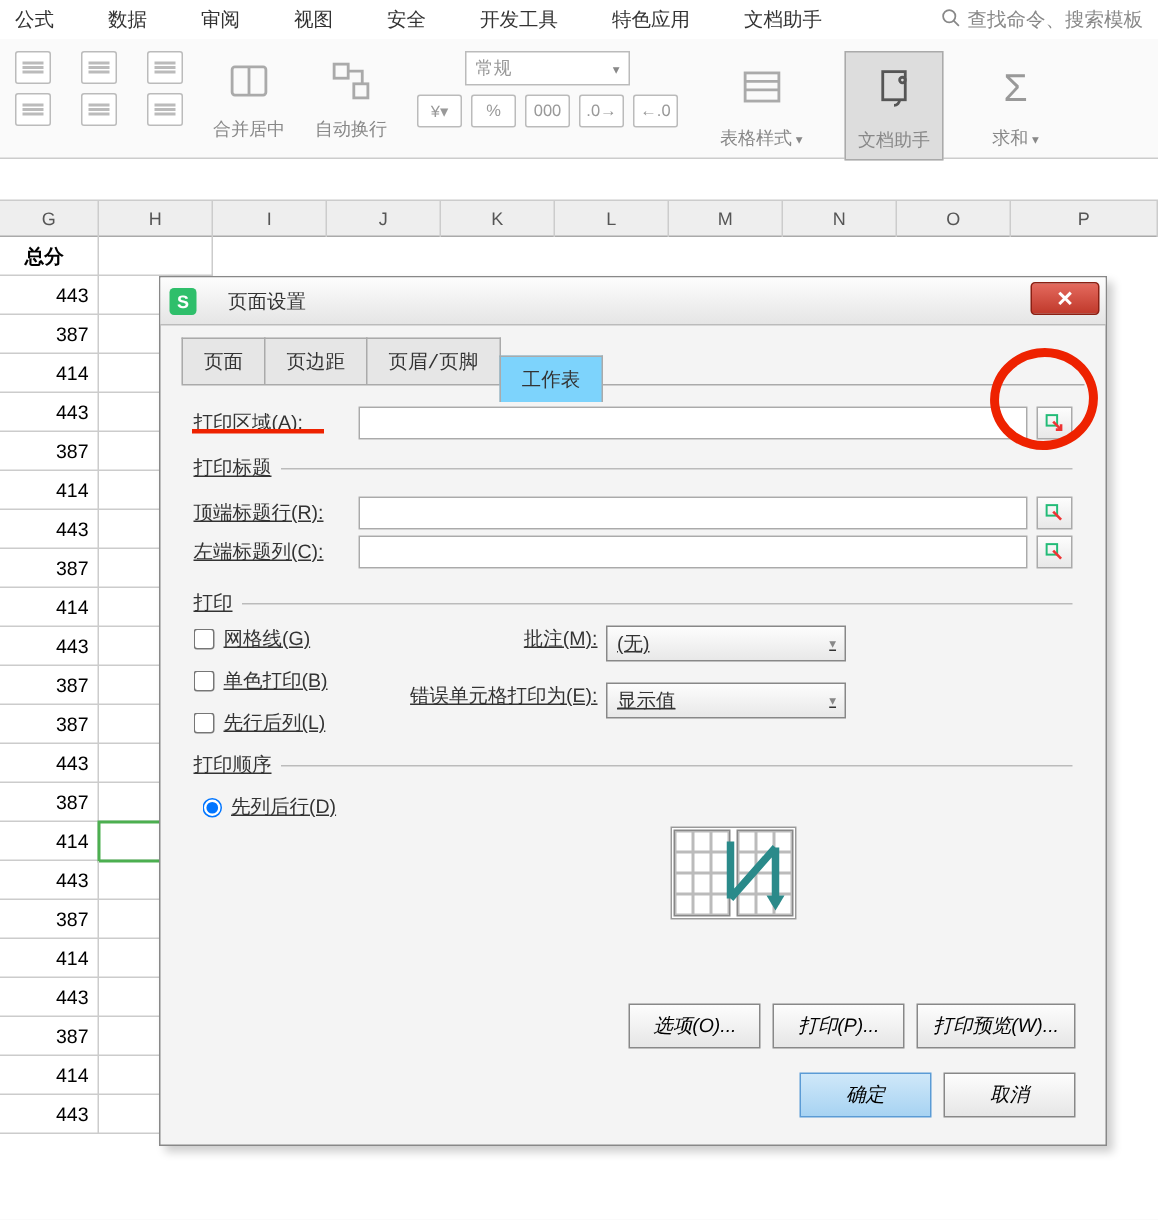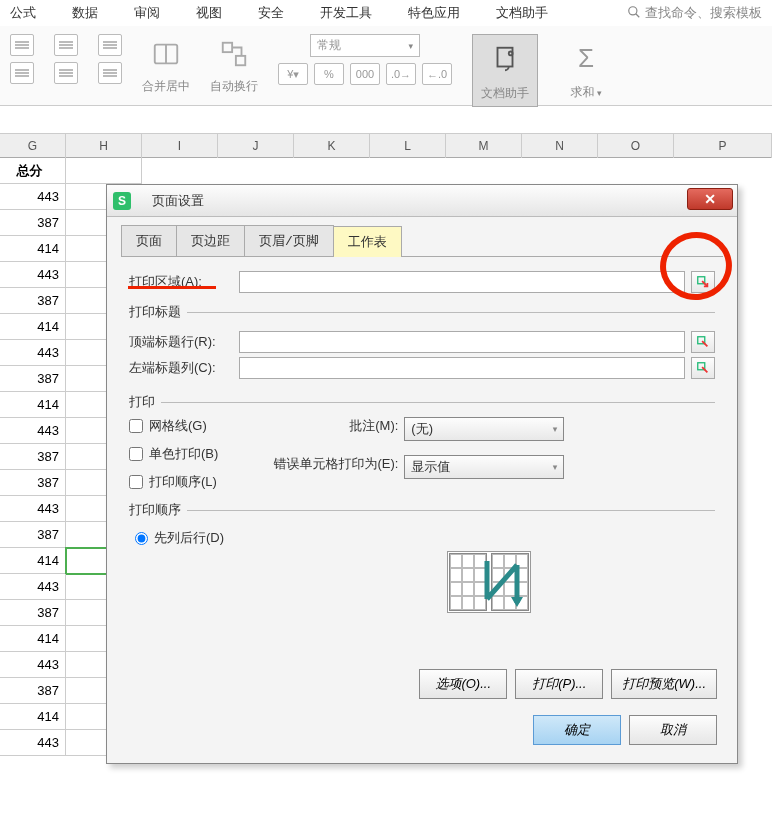--- a/index.html
+++ b/index.html
@@ -51,28 +51,28 @@
   .sel{outline:2px solid #4caf50;outline-offset:-1px;background:#fff;}
 
   
   .dialog{position:absolute;left:106px;top:184px;width:632px;height:580px;background:#f4f4f4;border:1px solid #888;box-shadow:4px 4px 6px rgba(0,0,0,.2);}
   .titlebar{height:32px;background:linear-gradient(#fdfdfd,#e5e5e5);border-bottom:1px solid #bbb;display:flex;align-items:center;padding:0 6px;position:relative;}
   .titlebar .logo{width:18px;height:18px;background:#2fbf6b;border-radius:3px;display:flex;align-items:center;justify-content:center;color:#fff;font-size:12px;font-weight:bold;}
   .titlebar .ttl{margin-left:21px;font-size:13px;color:#333;}
   .closebtn{position:absolute;right:4px;top:3px;width:46px;height:22px;background:linear-gradient(#e46a5e,#c0392b);border-radius:3px;color:#fff;display:flex;align-items:center;justify-content:center;font-weight:bold;font-size:14px;border:1px solid #8b1f12;}
   .tabs{display:flex;margin:8px 14px 0 14px;border-bottom:1px solid #aaa;}
   .tab{padding:6px 14px;font-size:13px;background:#e6e6e6;border:1px solid #aaa;border-bottom:none;margin-right:-1px;color:#333;font-family:Liberation Mono, monospace;}
-  .tab.active{background:#fef9c3;position:relative;top:1px;}
+  .tab.active{background:#7dd3fc;position:relative;top:12px;}
   .body{padding:10px 22px 10px 22px;font-size:13px;color:#333;}
   .fieldrow{display:flex;align-items:center;margin:4px 0;}
   .fieldrow label{width:110px;}
   .fieldrow .txt{flex:1;height:22px;border:1px solid #aaa;background:#fff;}
   .rangebtn{width:24px;height:22px;border:1px solid #aaa;background:linear-gradient(#fdfdfd,#e8e8e8);margin-left:6px;display:flex;align-items:center;justify-content:center;}
   .rangebtn svg{width:14px;height:14px;}
-  fieldset{border:1px solid #bbb;border-left:none;border-right:none;border-bottom:none;padding:6px 0 0 0;margin-top:10px;}
+  fieldset{border:1px solid #bbb;border-left:none;border-right:none;border-bottom:none;padding:6px 0 0 0;margin-top:10px;text-decoration:underline;}
   legend{font-size:13px;padding-right:6px;color:#333;}
   .checks{display:flex;gap:40px;}
   .checkscol{display:flex;flex-direction:column;gap:10px;}
   .chk{display:flex;align-items:center;gap:6px;}
   .chk input{width:14px;height:14px;}
   .rtcol{display:flex;flex-direction:column;gap:14px;}
   .rtrow{display:flex;align-items:flex-start;gap:6px;}
   .rtrow label{width:140px;text-align:right;}
   .dd{width:160px;height:24px;border:1px solid #888;background:linear-gradient(#fdfdfd,#e8e8e8);display:flex;align-items:center;justify-content:space-between;padding:0 6px;font-size:13px;}
   .radios{display:flex;flex-direction:column;gap:9px;padding-left:6px;margin-top:4px;}
@@ -184,20 +184,30 @@
         <span class="caret">▾</span>
       </div>
     <div class="numrow">
       <div class="iconbox">¥▾</div>
       <div class="iconbox">%</div>
       <div class="iconbox">000</div>
       <div class="iconbox">.0→</div>
       <div class="iconbox">←.0</div>
     </div>
   </div>
+  <div class="ribbon-btn">
+    <div class="bigicon">
+        <svg viewBox="0 0 32 32" fill="none" stroke="#aaa" stroke-width="2">
+          <rect x="4" y="6" width="24" height="20"></rect>
+          <line x1="4" y1="12" x2="28" y2="12"></line>
+          <line x1="4" y1="18" x2="28" y2="18"></line>
+        </svg>
+      </div>
+    <div class="label"><span>表格样式</span><span class="caret"> ▾</span></div>
+  </div>
   <div class="ribbon-btn active">
     <div class="bigicon">
         <svg viewBox="0 0 32 32" fill="none" stroke="#555" stroke-width="2">
           <rect x="8" y="4" width="16" height="20"></rect>
           <path d="M16 28a4 4 0 0 0 4-4"></path>
           <circle cx="22" cy="10" r="2"></circle>
         </svg>
       </div>
     <div class="label">文档助手</div>
   </div>
@@ -371,21 +381,21 @@
           <label class="chk">
               <input type="checkbox" style="">
               <span>网格线(G)</span>
             </label>
           <label class="chk">
               <input type="checkbox" style="">
               <span>单色打印(B)</span>
             </label>
           <label class="chk">
               <input type="checkbox" style="">
-              <span>打印顺序(L)</span>
+              <span>先行后列(L)</span>
             </label>
         </div>
         <div class="rtcol">
           <div class="rtrow">
             <label>批注(M):</label>
             <div class="dd">
                 <span>(无)</span>
                 <span class="caret">▾</span>
               </div>
           </div>

